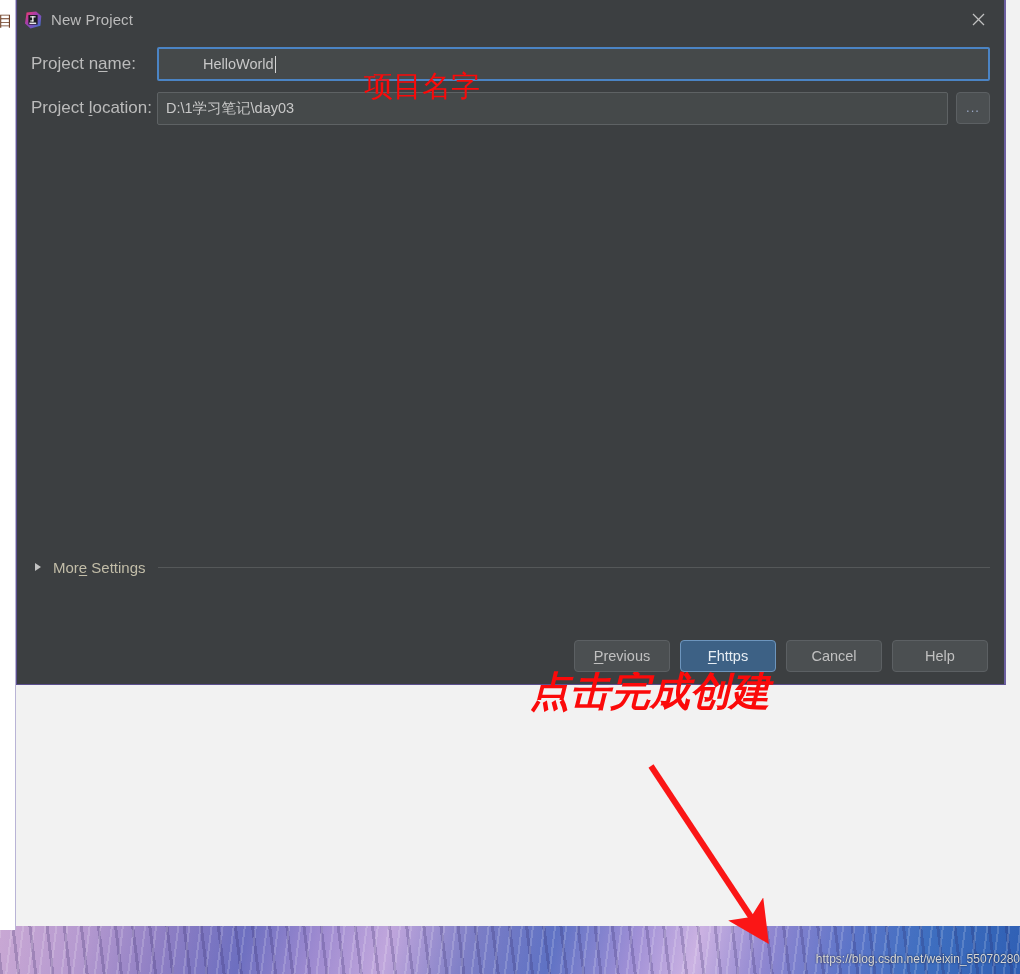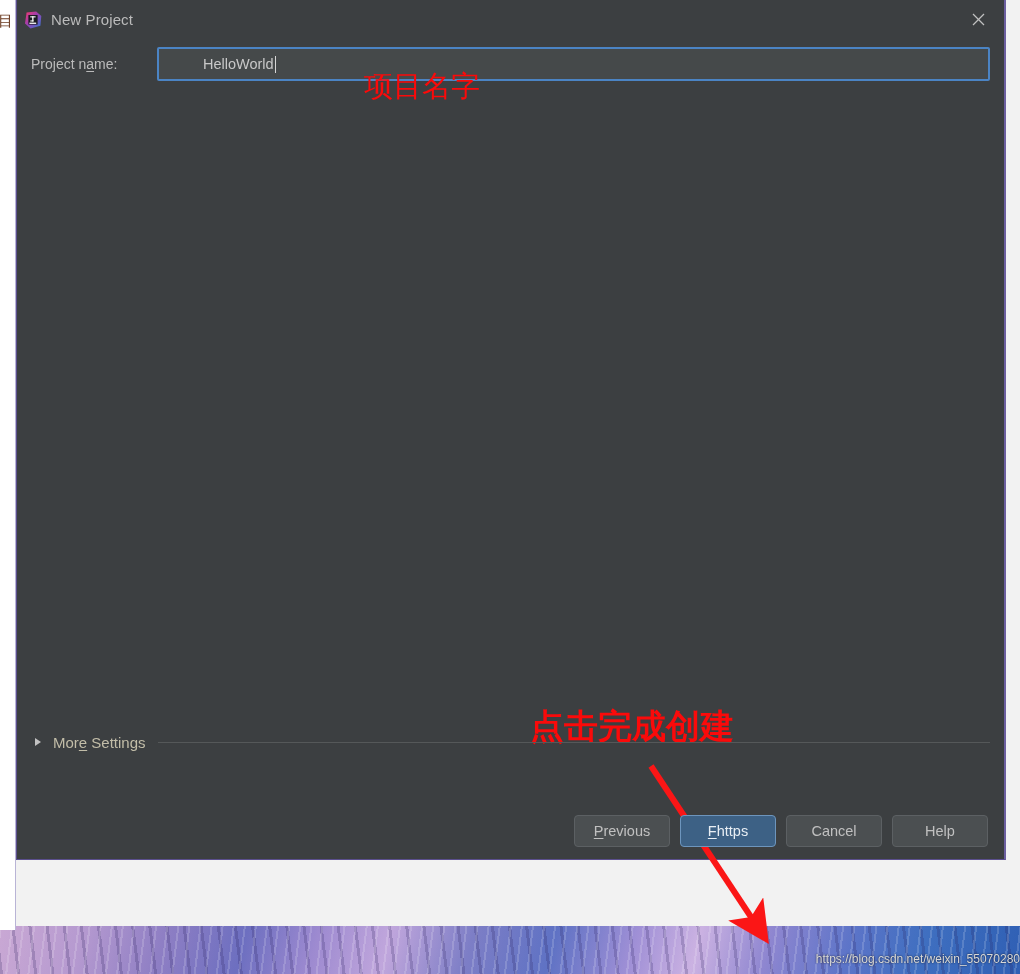--- a/index.html
+++ b/index.html
@@ -47,21 +47,21 @@
     width: 14px; height: 26px;
     color: #6b3a20;
     font-size: 15px; line-height: 26px;
     font-family: "DejaVu Sans", sans-serif;
     overflow: hidden; white-space: nowrap;
   }
 
   
   #dialog {
     position: absolute;
-    left: 16px; top: 0; width: 990px; height: 860px;
+    left: 16px; top: 0; width: 990px; height: 685px;
     background: #3c3f41;
     border-left: 1px solid #5b4f8e;
     border-right: 2px solid #6b5fa0;
     border-bottom: 1px solid #5b4f8e;
     display: flex; flex-direction: column;
   }
 
   
   #titlebar {
     height: 39px; flex: 0 0 39px;
@@ -88,21 +88,21 @@
   #content { flex: 1 1 auto; position: relative; padding: 0 14px; }
 
   .form-row {
     display: flex; align-items: center;
     height: 36px; margin-top: 0;
   }
   #row-name { margin-top: 7px; }
   #row-location { margin-top: 8px; }
 
   .form-label {
-    color: #bbbbbb; font-size: 14px;
+    color: #bbbbbb; font-size: 17px;
     width: 126px; flex: 0 0 126px;
     white-space: nowrap;
   }
   .mn { text-decoration: underline; text-underline-offset: 2px; }
 
   .text-field {
     flex: 1 1 auto; height: 33px;
     background: #45494a;
     color: #c8c8c8; font-size: 14.5px;
     display: flex; align-items: center;
@@ -136,21 +136,21 @@
     position: absolute;
     color: #fb0a0a;
     font-family: "DejaVu Sans", sans-serif;
     font-size: 29px;
     line-height: 1;
     white-space: nowrap;
     user-select: none;
   }
   #annot-name { left: 347px; top: 33px; }
   #annot-loc  { left: 347px; top: 93px; }
-  #annot-finish { left: 513px; top: 670px; font-size: 34px; font-weight: 600; }
+  #annot-finish { left: 513px; top: 632px; font-size: 40px; font-weight: 600; font-style: italic; }
 
   #arrow-svg {
     position: absolute; left: 580px; top: 715px;
     width: 200px; height: 190px;
     pointer-events: none;
   }
 
   
   #more-settings-row {
     position: absolute; left: 14px; right: 14px; bottom: 50px;
@@ -250,20 +250,29 @@
     <div id="content">
 
       <div class="form-row" id="row-name">
         <div class="form-label"><span>Project n</span><span class="mn">a</span><span>me:</span></div>
         <div class="text-field focused" title="Project name">
           <span>HelloWorld</span>
             <span class="caret"></span>
         </div>
       </div>
 
+      <div class="form-row" id="row-location">
+        <div class="form-label"><span>Project </span><span class="mn">l</span><span>ocation:</span></div>
+        <div class="text-field" title="Project location">
+          <span>D:\1学习笔记\day03</span>
+        </div>
+        <div id="browse-btn">
+          <span>...</span>
+        </div>
+      </div>
 
       <div class="annot" id="annot-name">项目名字</div>
       <div class="annot" id="annot-finish">点击完成创建</div>
 
       <svg id="arrow-svg" viewBox="0 0 200 190">
         <defs>
           <marker id="ah" markerWidth="7" markerHeight="7" refX="2.2" refY="3.5" orient="auto" markerUnits="strokeWidth">
             <path d="M0,0 L7,3.5 L0,7 L1.6,3.5 Z" fill="#fb1616"></path>
           </marker>
         </defs>

